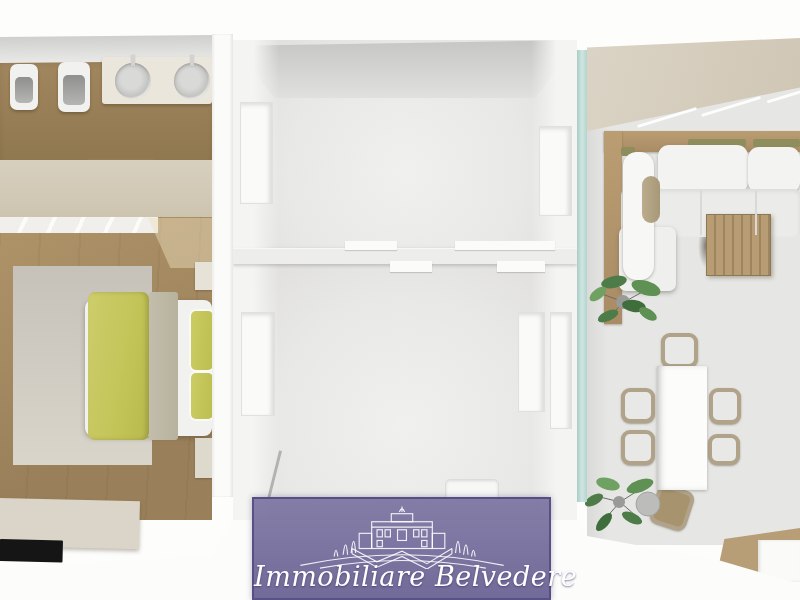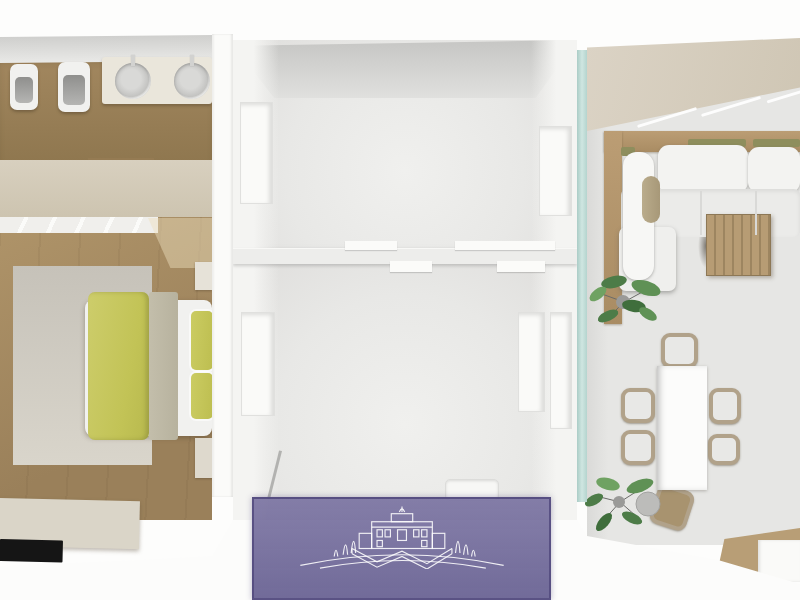--- a/index.html
+++ b/index.html
@@ -327,15 +327,16 @@
         <line x1="206" y1="51" x2="206" y2="57"></line>
       <path d="M84,58 q3,-22 5,0"></path>
         <path d="M93,56 q3,-26 5,0"></path>
       <path d="M74,60 q2,-14 4,0"></path>
       <path d="M210,56 q3,-26 5,0"></path>
         <path d="M219,58 q3,-22 5,0"></path>
       <path d="M228,60 q2,-14 4,0"></path>
       <path d="M36,70 Q150,46 264,70"></path>
       <path d="M58,73 Q150,56 244,73"></path>
     </svg>
+    <div class="agency-name">Immobiliare Belvedere</div>
   </div>
 
 </div>
 
 </body></html>

